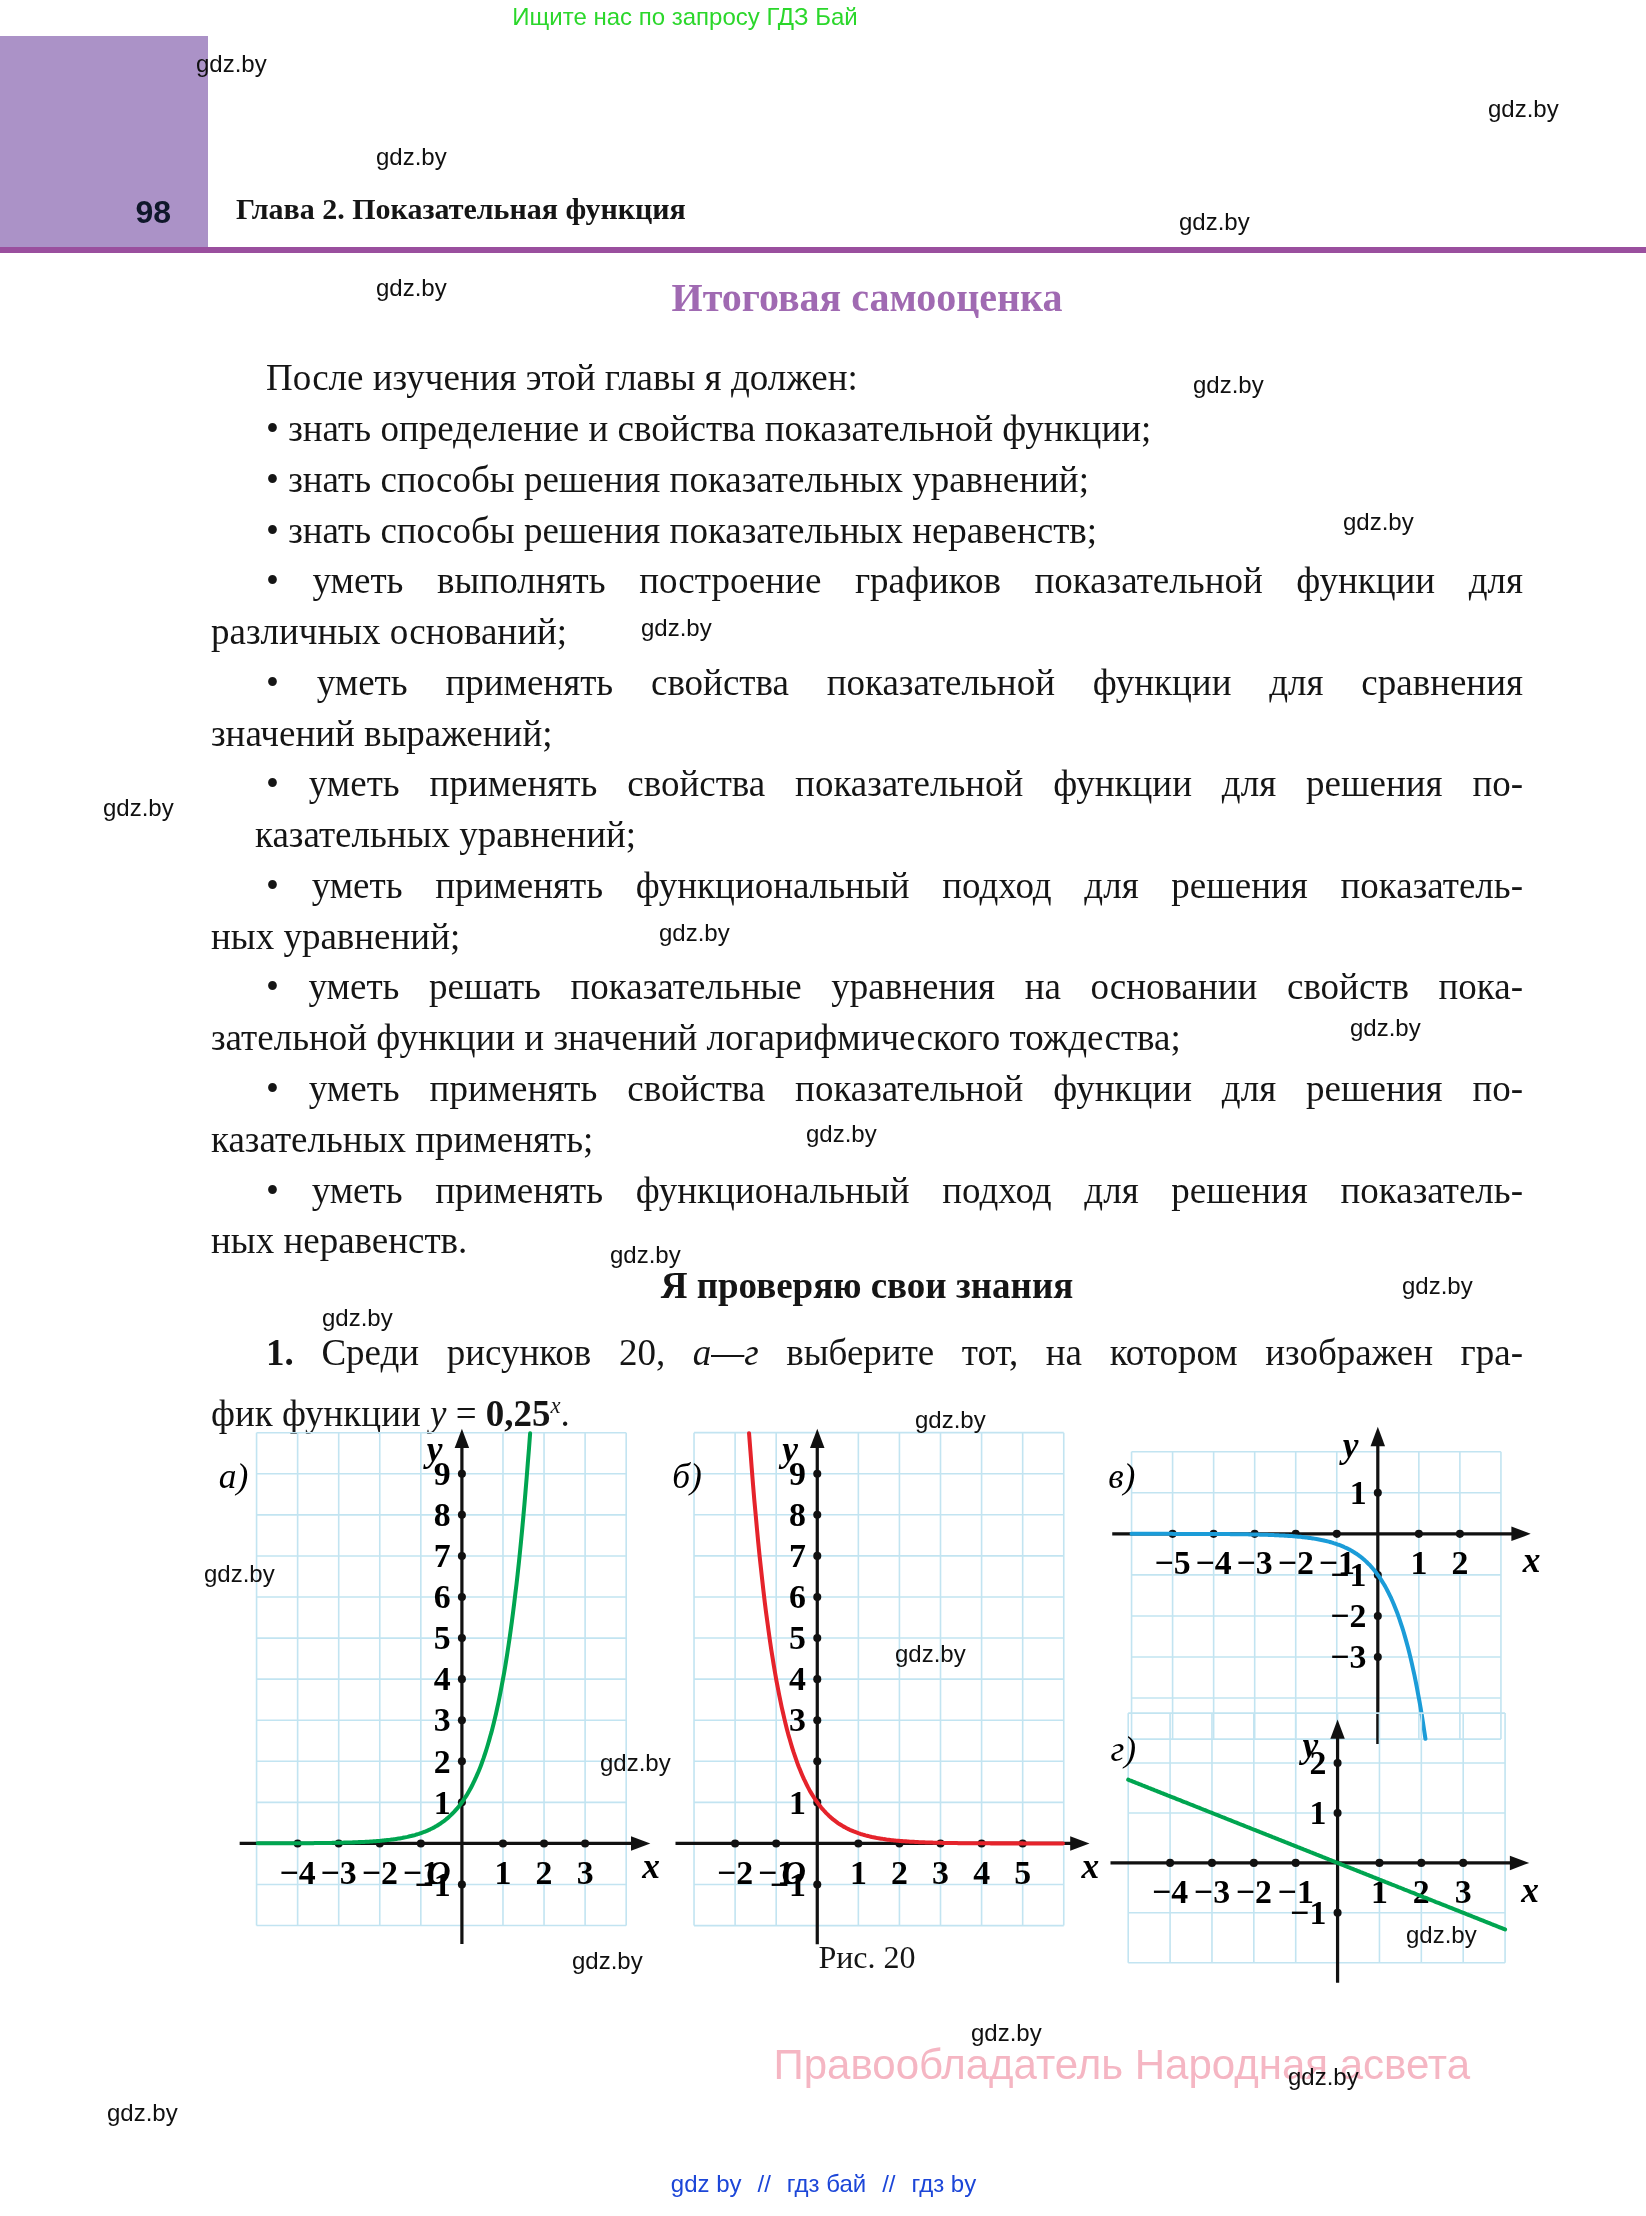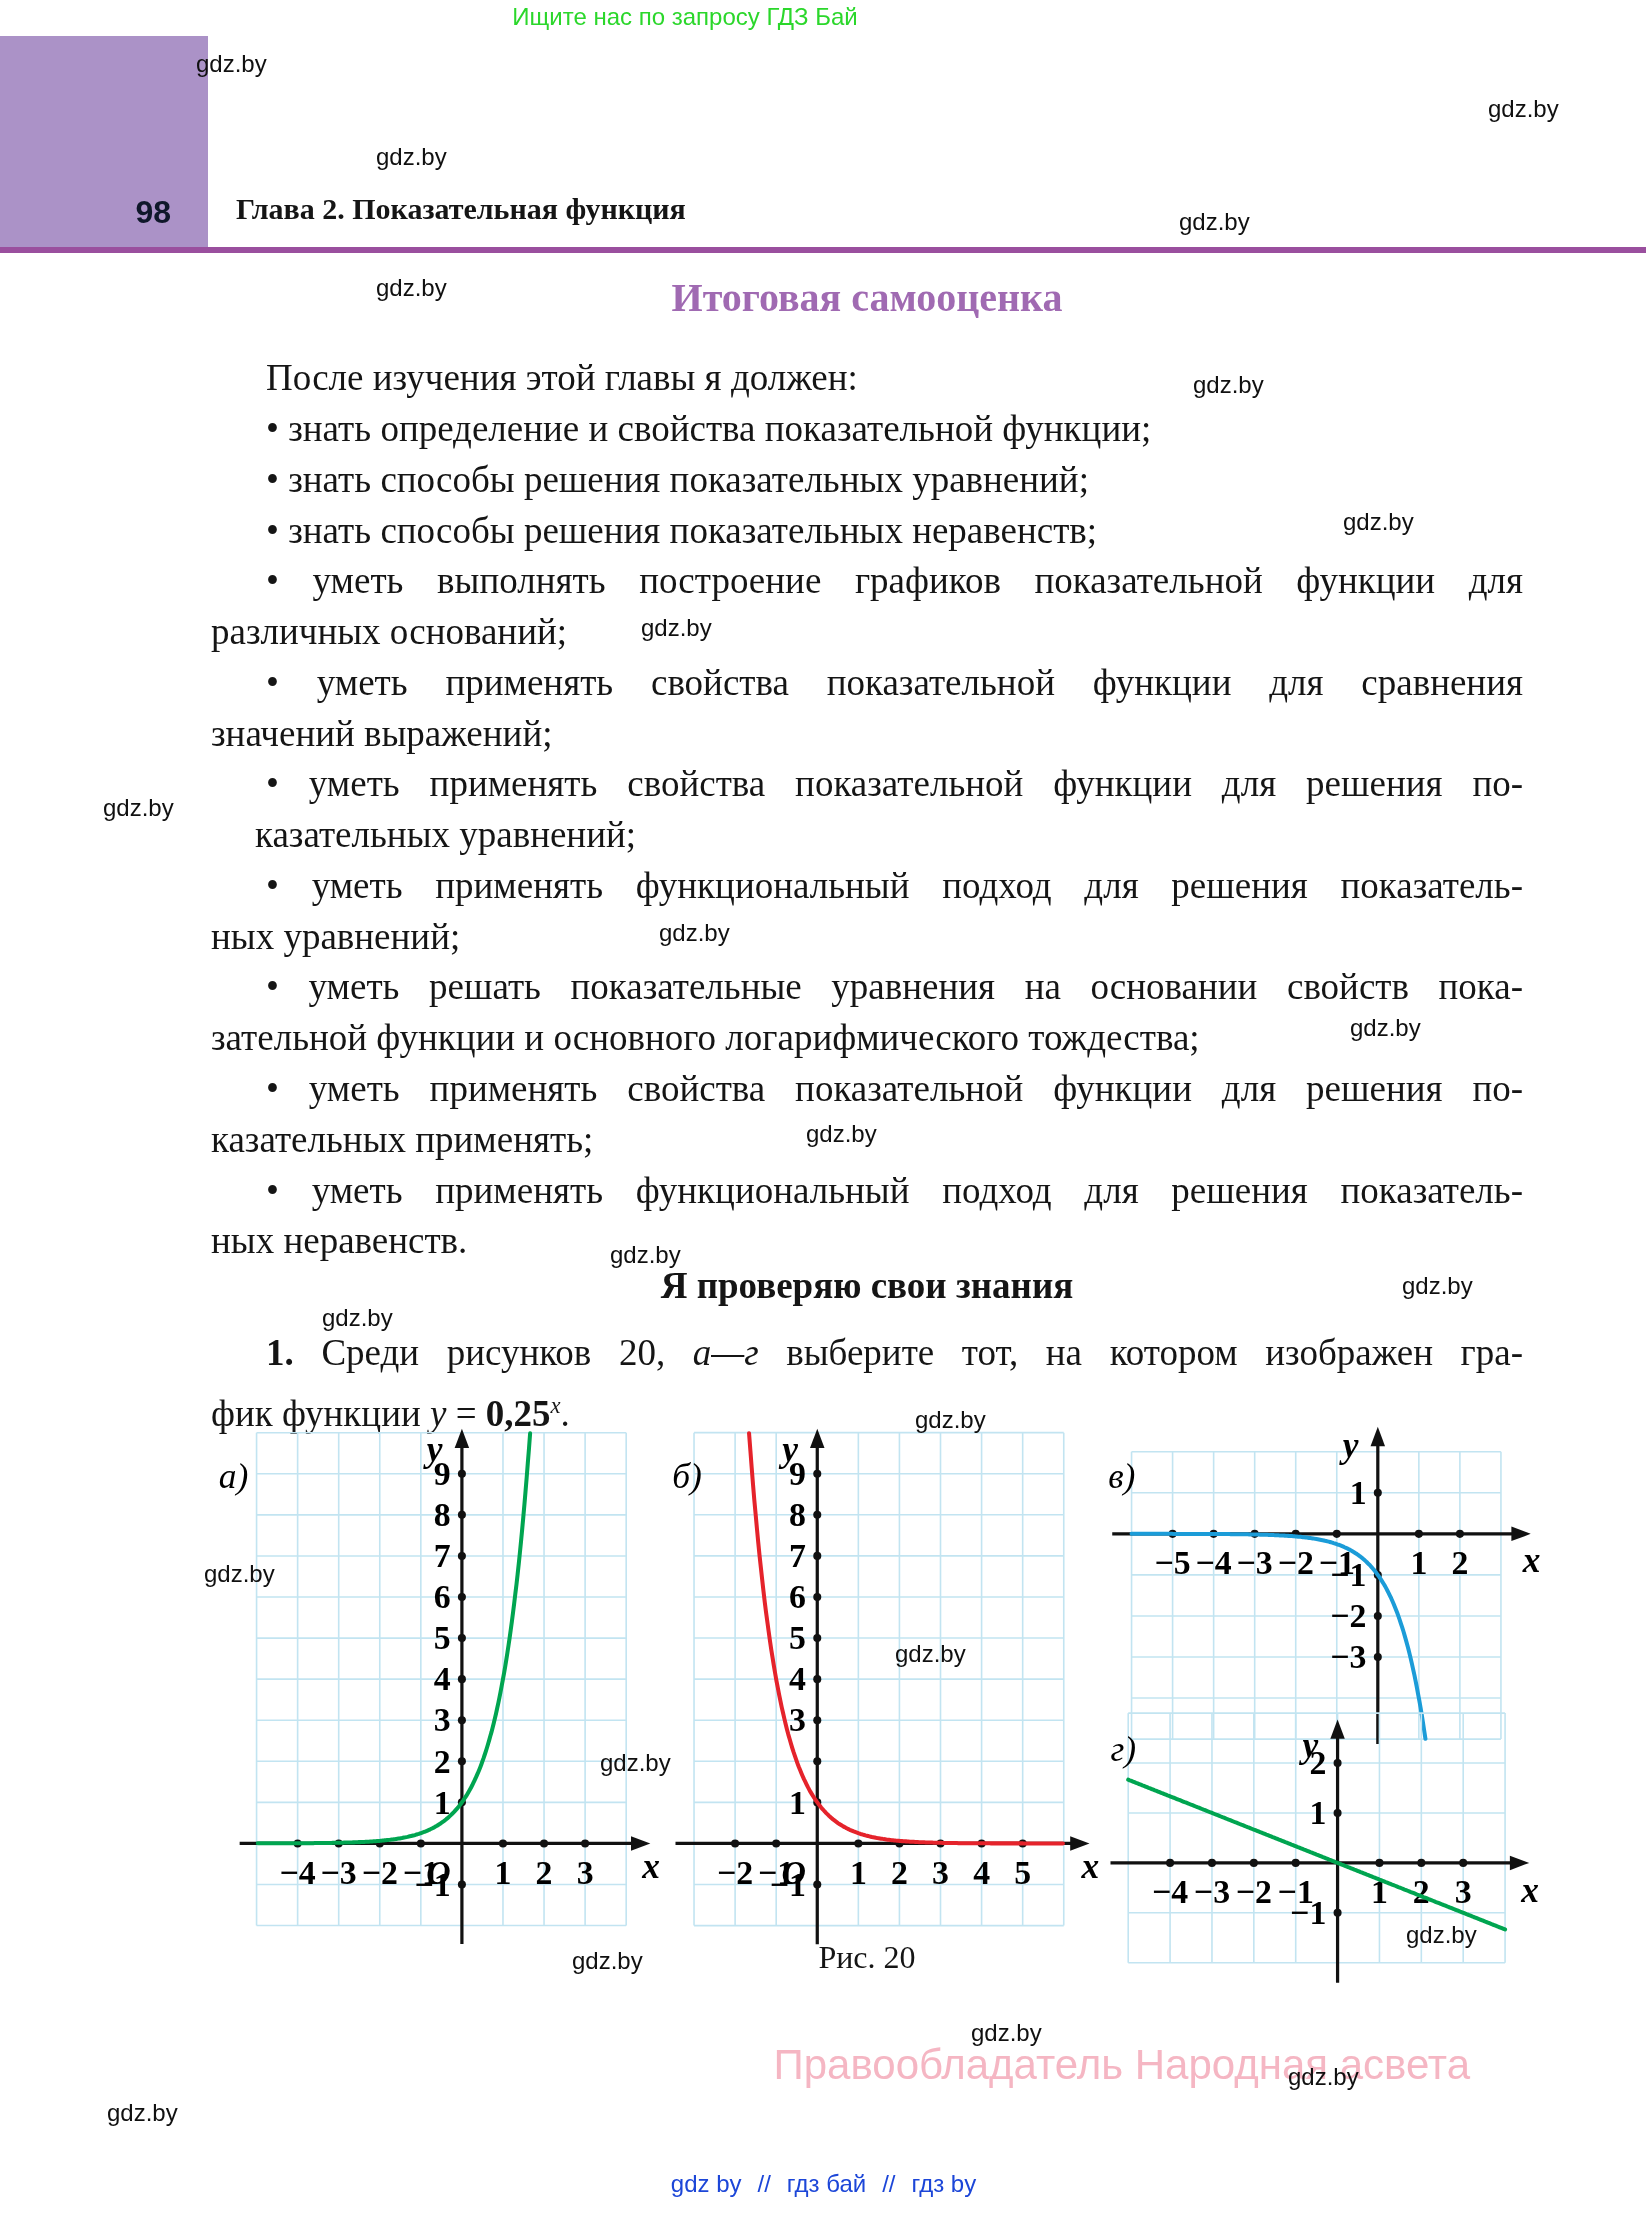--- a/index.html
+++ b/index.html
@@ -63,21 +63,21 @@
       <div class="tline ind" style="top: 505px;">• знать способы решения показательных неравенств;</div>
       <div class="tline ind j" style="top: 555px;">• уметь выполнять построение графиков показательной функции для</div>
       <div class="tline " style="top: 606px;">различных оснований;</div>
       <div class="tline ind j" style="top: 657px;">• уметь применять свойства показательной функции для сравнения</div>
       <div class="tline " style="top: 708px;">значений выражений;</div>
       <div class="tline ind j" style="top: 758px;">• уметь применять свойства показательной функции для решения по-</div>
       <div class="tline " style="top: 809px; margin-left: 44px;">казательных уравнений;</div>
       <div class="tline ind j" style="top: 860px;">• уметь применять функциональный подход для решения показатель-</div>
       <div class="tline " style="top: 911px;">ных уравнений;</div>
       <div class="tline ind j" style="top: 961px;">• уметь решать показательные уравнения на основании свойств пока-</div>
-      <div class="tline " style="top: 1012px;">зательной функции и основного логарифмического тождества;</div>
+      <div class="tline " style="top: 1012px;">зательной функции и значений логарифмического тождества;</div>
       <div class="tline ind j" style="top: 1063px;">• уметь применять свойства показательной функции для решения по-</div>
       <div class="tline " style="top: 1114px;">казательных применять;</div>
       <div class="tline ind j" style="top: 1165px;">• уметь применять функциональный подход для решения показатель-</div>
       <div class="tline " style="top: 1215px;">ных неравенств.</div>
     </div>
 
   <div class="abs" id="check-heading">Я проверяю свои знания</div>
 
   <div class="tline ind j" id="problem-line1"><b>1. </b><span>Среди рисунков 20, </span><i>а—г</i><span> выберите тот, на котором изображен гра-</span></div>
   <div class="tline" id="problem-line2"><span>фик функции </span><i>y</i><span> = </span><b>0,25</b><span class="sup">x</span><span>.</span></div>

